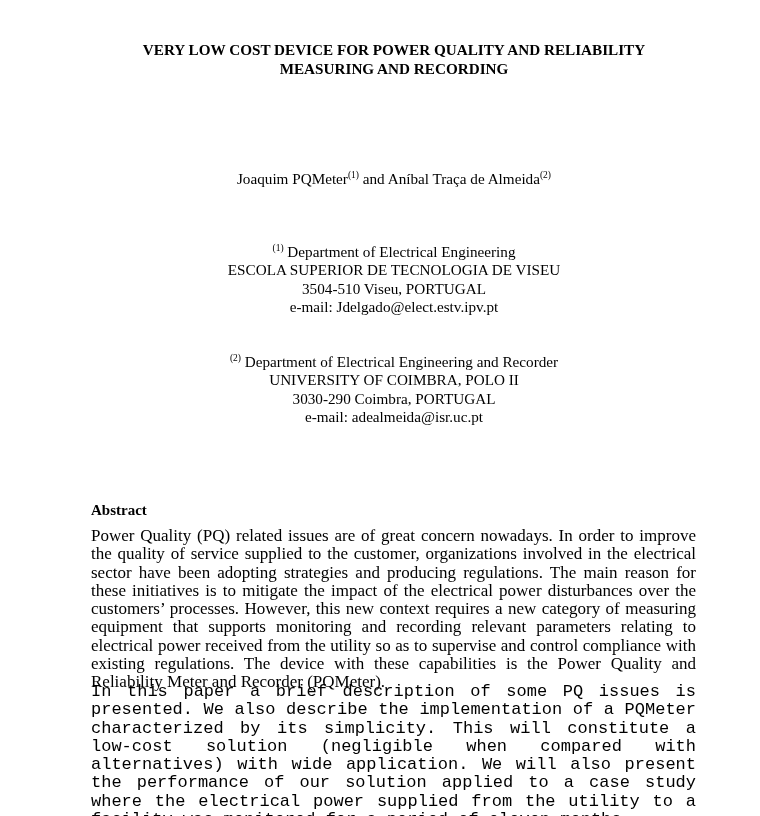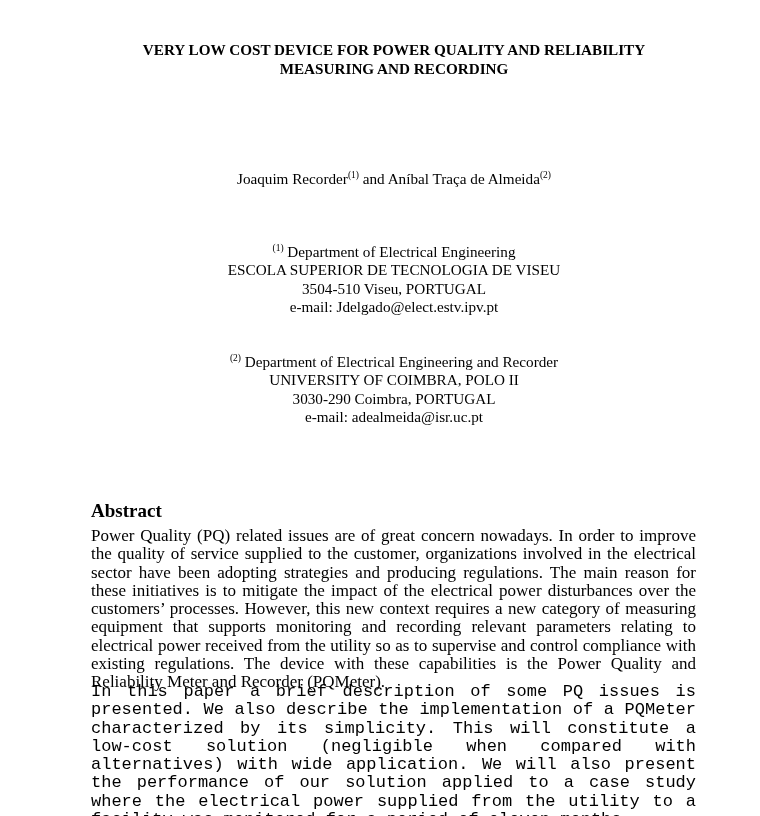--- a/index.html
+++ b/index.html
@@ -53,21 +53,21 @@
       font-size: 15.2px;
       line-height: 18.3px;
     }
     .affil1 { top: 243px; }
     .affil2 { top: 353px; }
     .abstract-heading {
       position: absolute;
       left: 91px;
       top: 501px;
       font-weight: bold;
-      font-size: 19px;
+      font-size: 15px;
       line-height: 19px;
     }
     .para {
       position: absolute;
       left: 91px;
       width: 605px;
       font-size: 17px;
       line-height: 18.3px;
       text-align: justify;
     }
@@ -78,21 +78,21 @@
 </head>
 <body>
 
 <div class="page">
 
   <div class="title">
     <div>VERY LOW COST DEVICE FOR POWER QUALITY AND RELIABILITY</div>
     <div>MEASURING AND RECORDING</div>
   </div>
 
-  <div class="authors"><span>Joaquim Recorder</span><sup>(1)</sup><span> and </span><span>Aníbal Traça de Almeida</span><sup>(2)</sup></div>
+  <div class="authors"><span>Joaquim PQMeter</span><sup>(1)</sup><span> and </span><span>Aníbal Traça de Almeida</span><sup>(2)</sup></div>
 
   <div class="affil affil1">
     <div><sup>(1)</sup><span> Department of Electrical Engineering</span></div>
     <div>ESCOLA SUPERIOR DE TECNOLOGIA DE VISEU</div>
     <div>3504-510 Viseu, PORTUGAL</div>
     <div>e-mail: Jdelgado@elect.estv.ipv.pt</div>
   </div>
 
   <div class="affil affil2">
     <div><sup>(2)</sup><span> Department of Electrical Engineering and Recorder</span></div>

